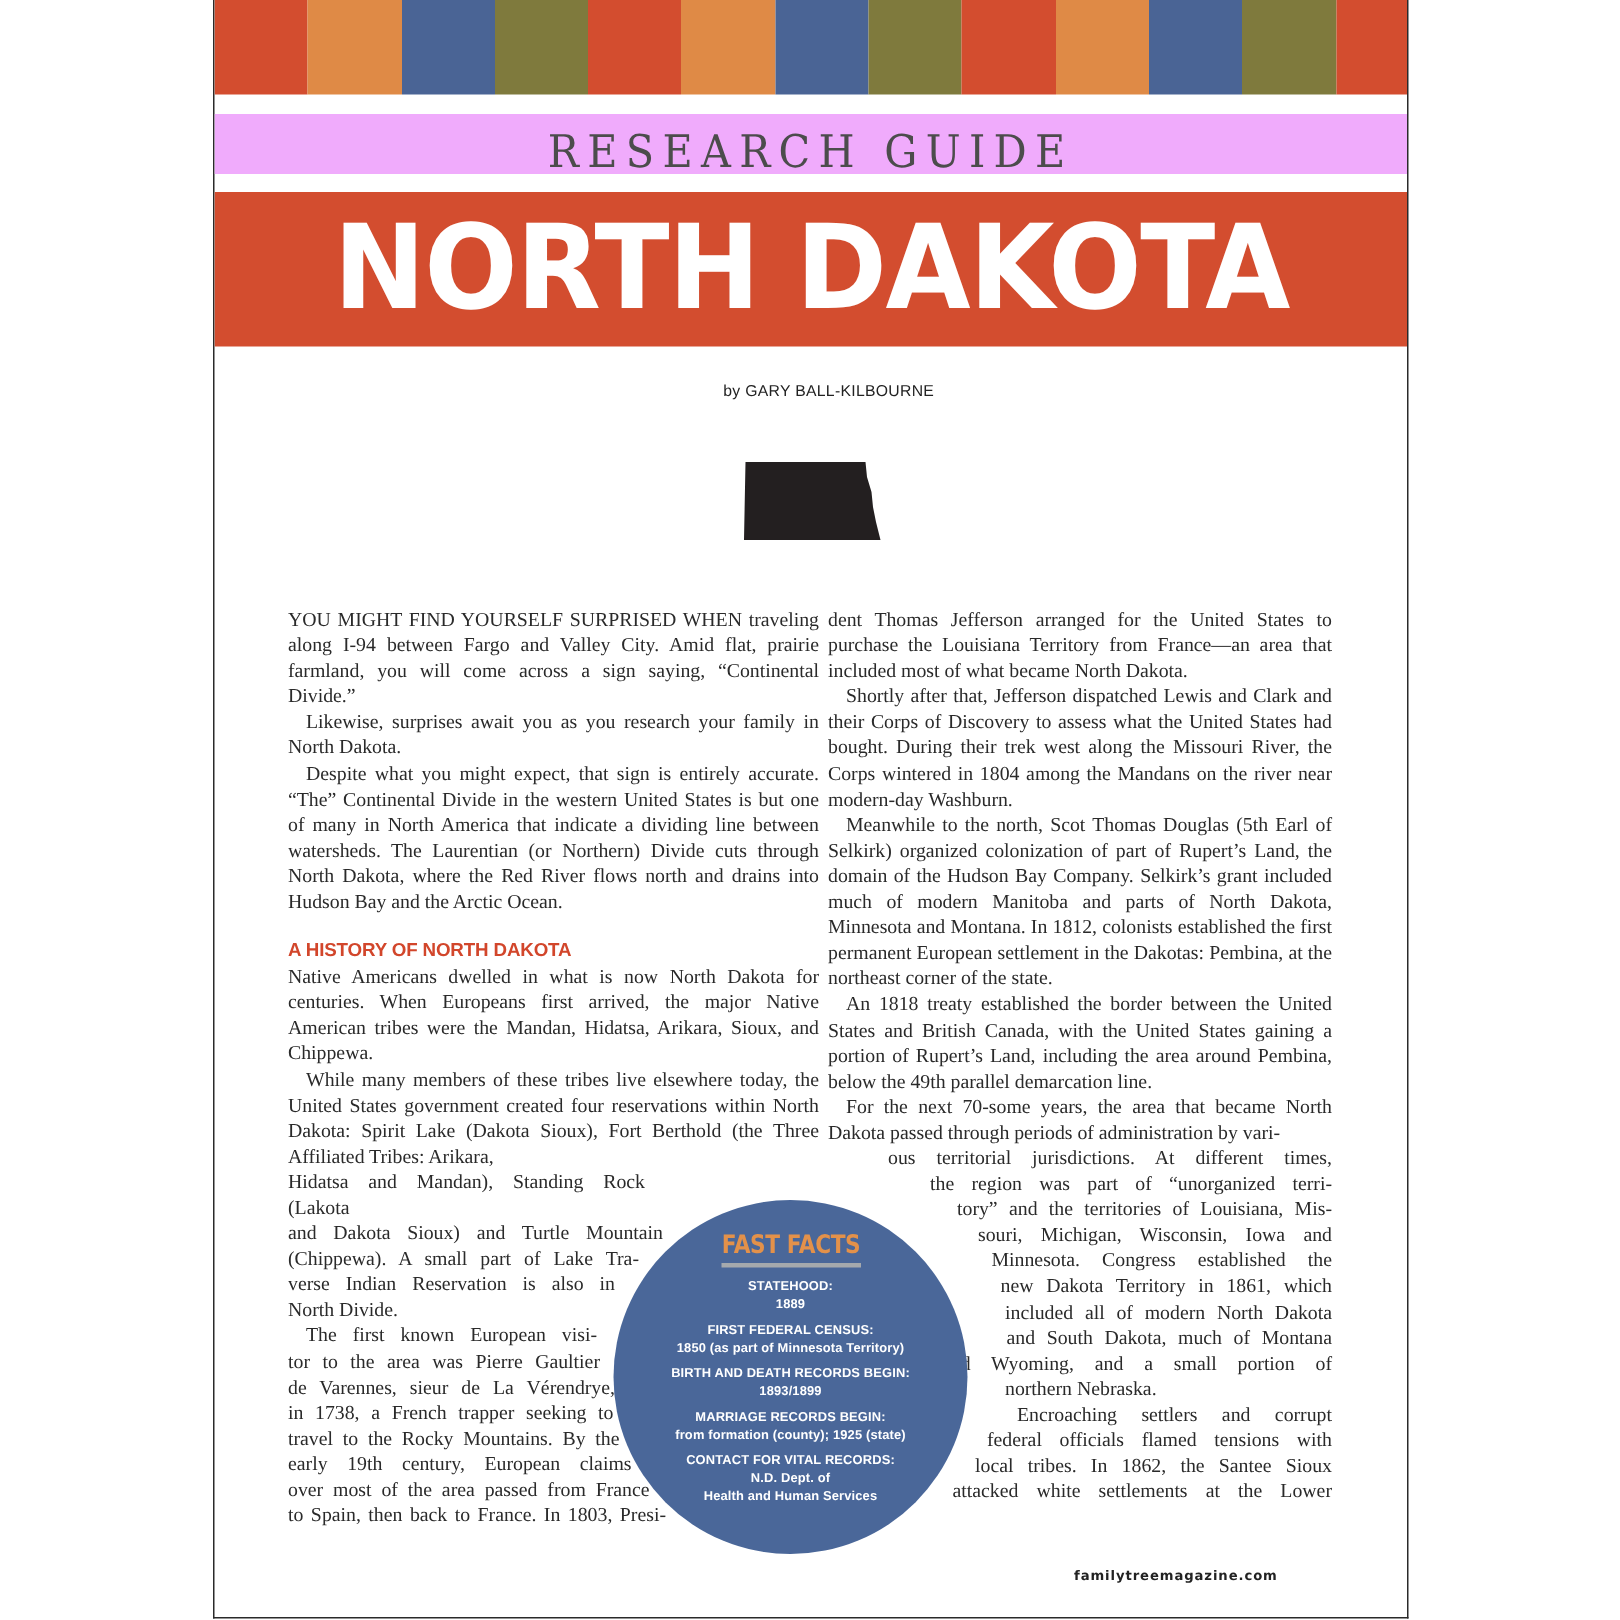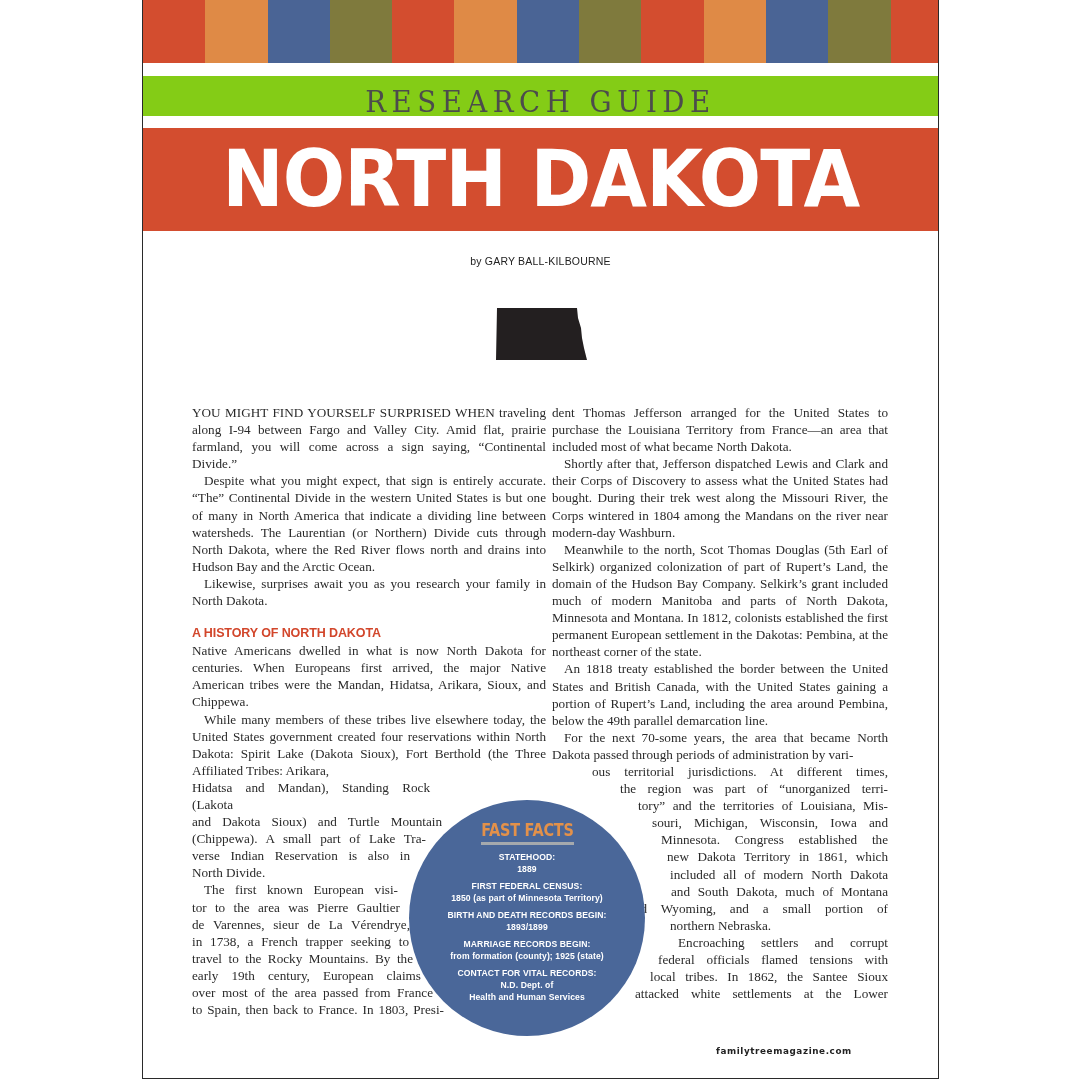--- a/index.html
+++ b/index.html
@@ -4,37 +4,37 @@
   <style>
     html, body { margin: 0; padding: 0; background: #ffffff; }
     body { width: 1080px; height: 1080px; position: relative; overflow: hidden; }
     .page {
       position: absolute; left: 142px; top: 0; width: 795px; height: 1078px;
       border: 1px solid #2a2a2a; border-top: none; background: #ffffff; overflow: hidden;
     }
     .stripes { position: absolute; left: 0; top: 0; width: 795px; height: 63px; display: flex; }
     .stripe { height: 63px; width: 62.3px; flex: 0 0 auto; }
     .band-gray {
-      position: absolute; left: 0; top: 76px; width: 795px; height: 40px; background: #84cc16;
+      position: absolute; left: 0; top: 76px; width: 795px; height: 40px; background: #f0abfc;
       text-align: center;
     }
     .kicker {
       font-family: "DejaVu Serif", serif; font-size: 30px; letter-spacing: 6px; color: #4c4c4c;
       line-height: 52px; transform: scaleX(0.92); display: inline-block; font-weight: normal;
     }
     .band-red {
       position: absolute; left: 0; top: 128px; width: 795px; height: 103px; background: #d34d2f;
       text-align: center;
     }
     .title {
       font-family: "DejaVu Sans", sans-serif; font-weight: bold; font-size: 78px; color: #ffffff;
       line-height: 103px; letter-spacing: -1px; display: inline-block; transform: scaleX(0.94);
     }
     .byline {
-      position: absolute; left: 0; top: 255px; width: 795px; text-align: center;
+      position: absolute; left: 12px; top: 255px; width: 795px; text-align: center;
       font-family: "Liberation Sans", sans-serif; font-size: 10.5px; color: #222; letter-spacing: 0.2px;
     }
     .state-shape { position: absolute; left: 352px; top: 306px; width: 94px; height: 56px; }
     .col {
       position: absolute; font-family: "Liberation Serif", serif; font-size: 13.2px; line-height: 17.1px;
       color: #2a2a2a; text-align: justify;
     }
     .col p { margin: 0; }
     .col p.ind { text-indent: 12px; }
     .col-left { left: 49px; top: 404px; width: 354px; }
@@ -93,22 +93,22 @@
   </div>
 
   <div class="byline">by GARY BALL-KILBOURNE</div>
 
   <svg class="state-shape" viewBox="0 0 94 56">
     <path id="state-path" d="M2,2 L82,2 L83,12 L86,22 L87,32 L89,42 L92,54 L1,54 Z" fill="#231f20"></path>
   </svg>
 
   <div class="col col-left">
     <p>YOU MIGHT FIND YOURSELF SURPRISED WHEN traveling along I-94 between Fargo and Valley City. Amid flat, prairie farmland, you will come across a sign saying, “Continental Divide.”</p>
+    <p class="ind">Likewise, surprises await you as you research your family in North Dakota.</p>
     <p class="ind">Despite what you might expect, that sign is entirely accurate. “The” Continental Divide in the western United States is but one of many in North America that indicate a dividing line between watersheds. The Laurentian (or Northern) Divide cuts through North Dakota, where the Red River flows north and drains into Hudson Bay and the Arctic Ocean.</p>
-    <p class="ind">Likewise, surprises await you as you research your family in North Dakota.</p>
     <p class="h2">A HISTORY OF NORTH DAKOTA</p>
     <p>Native Americans dwelled in what is now North Dakota for centuries. When Europeans first arrived, the major Native American tribes were the Mandan, Hidatsa, Arikara, Sioux, and Chippewa.</p>
     <p class="ind">
       <span>While many members of these tribes live elsewhere today, the United States government created four reservations within North Dakota: Spirit Lake (Dakota Sioux), Fort Berthold (the Three Affiliated Tribes: Arikara,</span>
     </p>
     <div>
       <span class="wrapline" style="width:238px;text-align:justify;text-align-last:justify">Hidatsa and Mandan), Standing Rock (Lakota</span>
       <span class="wrapline" style="width:250px;text-align:justify;text-align-last:justify">and Dakota Sioux) and Turtle Mountain</span>
       <span class="wrapline" style="width:234px;text-align:justify;text-align-last:justify">(Chippewa). A small part of Lake Tra-</span>
       <span class="wrapline" style="width:218px;text-align:justify;text-align-last:justify">verse Indian Reservation is also in</span>

